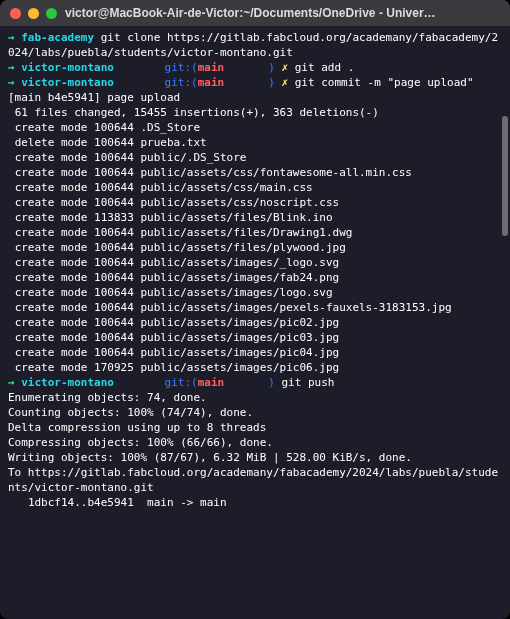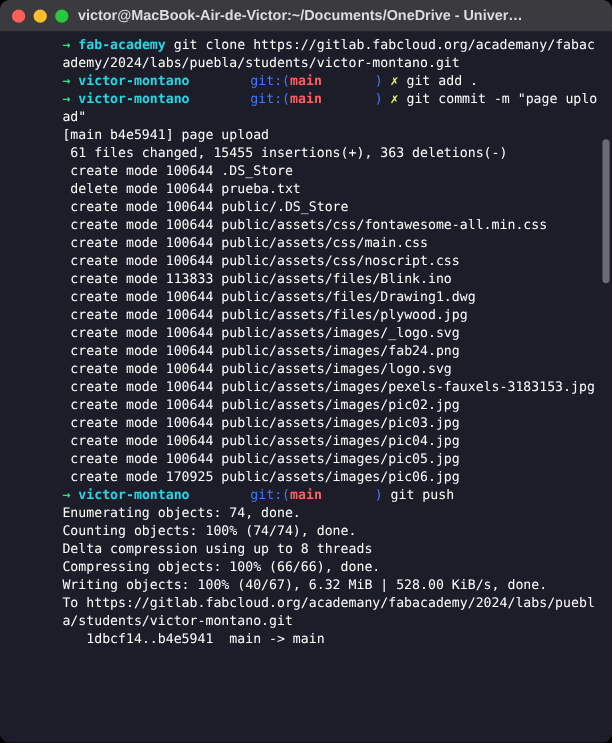--- a/index.html
+++ b/index.html
@@ -60,21 +60,20 @@
     padding: 4px 8px 0 8px;
     color: #fff;
     height: calc(100% - 26px);
     box-sizing: border-box;
     overflow: hidden;
     position: relative;
   }
   .line {
     white-space: pre-wrap;
     word-break: break-all;
-    margin-left: 44px;
   }
   .arrow { color: #2fe37f; font-weight: bold; }
   .dir   { color: #22d9e5; font-weight: bold; }
   .git   { color: #3a7bff; font-weight: normal; padding-left: 44px; }
   .branch{ color: #ff5f5f; font-weight: bold; }
   .sym   { color: #f7f76e; font-weight: bold; }
   .cmd   { color: #fff; }
   .out   { color: #fff; }
   .scrollbar {
     position: absolute;
@@ -122,31 +121,30 @@
         <div class="line out"> create mode 113833 public/assets/files/Blink.ino</div>
         <div class="line out"> create mode 100644 public/assets/files/Drawing1.dwg</div>
         <div class="line out"> create mode 100644 public/assets/files/plywood.jpg</div>
         <div class="line out"> create mode 100644 public/assets/images/_logo.svg</div>
         <div class="line out"> create mode 100644 public/assets/images/fab24.png</div>
         <div class="line out"> create mode 100644 public/assets/images/logo.svg</div>
         <div class="line out"> create mode 100644 public/assets/images/pexels-fauxels-3183153.jpg</div>
         <div class="line out"> create mode 100644 public/assets/images/pic02.jpg</div>
         <div class="line out"> create mode 100644 public/assets/images/pic03.jpg</div>
         <div class="line out"> create mode 100644 public/assets/images/pic04.jpg</div>
-        <div class="line out"> create mode 100644 public/assets/images/pic05.jpg</div>
         <div class="line out"> create mode 170925 public/assets/images/pic06.jpg</div>
       </div>
 
     <div class="line"><span class="arrow">→ </span><span class="dir">victor-montano</span> <span class="git">git:(</span><span class="branch">main</span><span class="git">)</span><span class="cmd"> <span>git push</span></span></div>
 
     <div id="push-out">
         <div class="line out">Enumerating objects: 74, done.</div>
         <div class="line out">Counting objects: 100% (74/74), done.</div>
         <div class="line out">Delta compression using up to 8 threads</div>
         <div class="line out">Compressing objects: 100% (66/66), done.</div>
-        <div class="line out">Writing objects: 100% (40/67), 6.32 MiB | 528.00 KiB/s, done.</div>
+        <div class="line out">Writing objects: 100% (87/67), 6.32 MiB | 528.00 KiB/s, done.</div>
         <div class="line out">To https://gitlab.fabcloud.org/academany/fabacademy/2024/labs/puebla/students/victor-montano.git</div>
         <div class="line out">   1dbcf14..b4e5941  main -&gt; main</div>
       </div>
 
     <div class="scrollbar"></div>
   </div>
 </div>
 
 </body></html>

